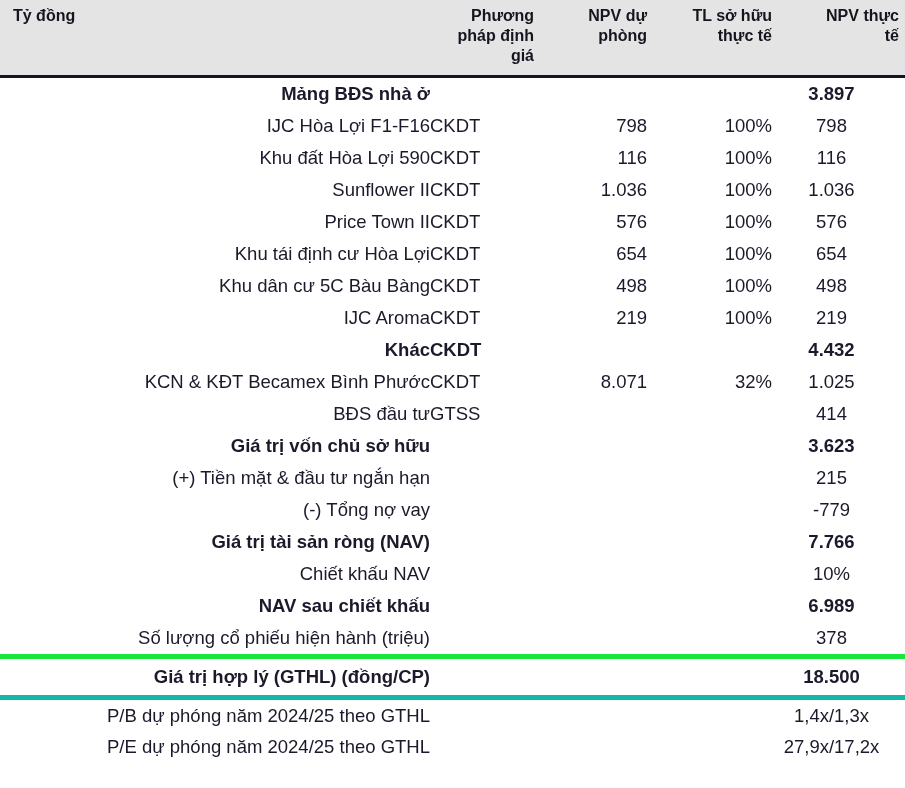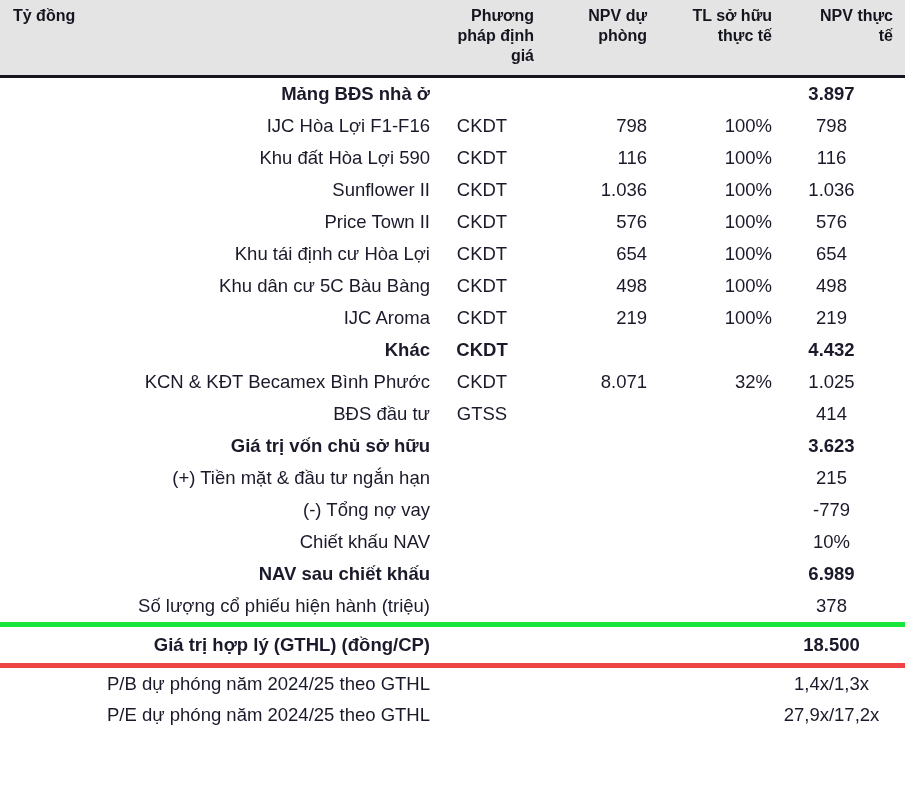--- a/index.html
+++ b/index.html
@@ -49,56 +49,55 @@
   th.h-method {
     text-align: right;
     padding-right: 6px;
   }
   th.h-npv,
   th.h-own,
   th.h-actual {
     text-align: right;
     padding-right: 8px;
   }
-  th.h-actual { padding-right: 12px; }
+  th.h-actual { padding-right: 6px; }
 
   
   tbody td {
     font-size: 18.5px;
     line-height: 1;
     height: 32px;
     padding: 0;
     vertical-align: middle;
     white-space: nowrap;
   }
   td.t-label {
     text-align: right;
     padding-left: 13px;
   }
   td.t-method {
-    text-align: center;
     padding-right: 6px;
   }
   td.t-npv,
   td.t-own,
   td.t-actual {
     text-align: right;
     padding-right: 8px;
   }
   td.t-actual { padding-right: 22px; text-align: center; }
 
   tr.row-bold td {
     font-weight: bold;
   }
 
   
   tr.row-highlight td {
     font-weight: bold;
     border-top: 5px solid #19e63c;
-    border-bottom: 5px solid #ef4444;
+    border-bottom: 5px solid #14b8a6;
     height: 36px;
   }
 
   
   tr.row-ratio td {
     height: 31px;
   }
 </style>
 </head>
 <body>
@@ -227,20 +226,27 @@
         <td class="t-own"></td>
         <td class="t-actual">215</td>
       </tr>
       <tr class="">
         <td class="t-label">(-) Tổng nợ vay</td>
         <td class="t-method"></td>
         <td class="t-npv"></td>
         <td class="t-own"></td>
         <td class="t-actual">-779</td>
       </tr>
+      <tr class="row-bold">
+        <td class="t-label">Giá trị tài sản ròng (NAV)</td>
+        <td class="t-method"></td>
+        <td class="t-npv"></td>
+        <td class="t-own"></td>
+        <td class="t-actual">7.766</td>
+      </tr>
       <tr class="">
         <td class="t-label">Chiết khấu NAV</td>
         <td class="t-method"></td>
         <td class="t-npv"></td>
         <td class="t-own"></td>
         <td class="t-actual">10%</td>
       </tr>
       <tr class="row-bold">
         <td class="t-label">NAV sau chiết khấu</td>
         <td class="t-method"></td>

